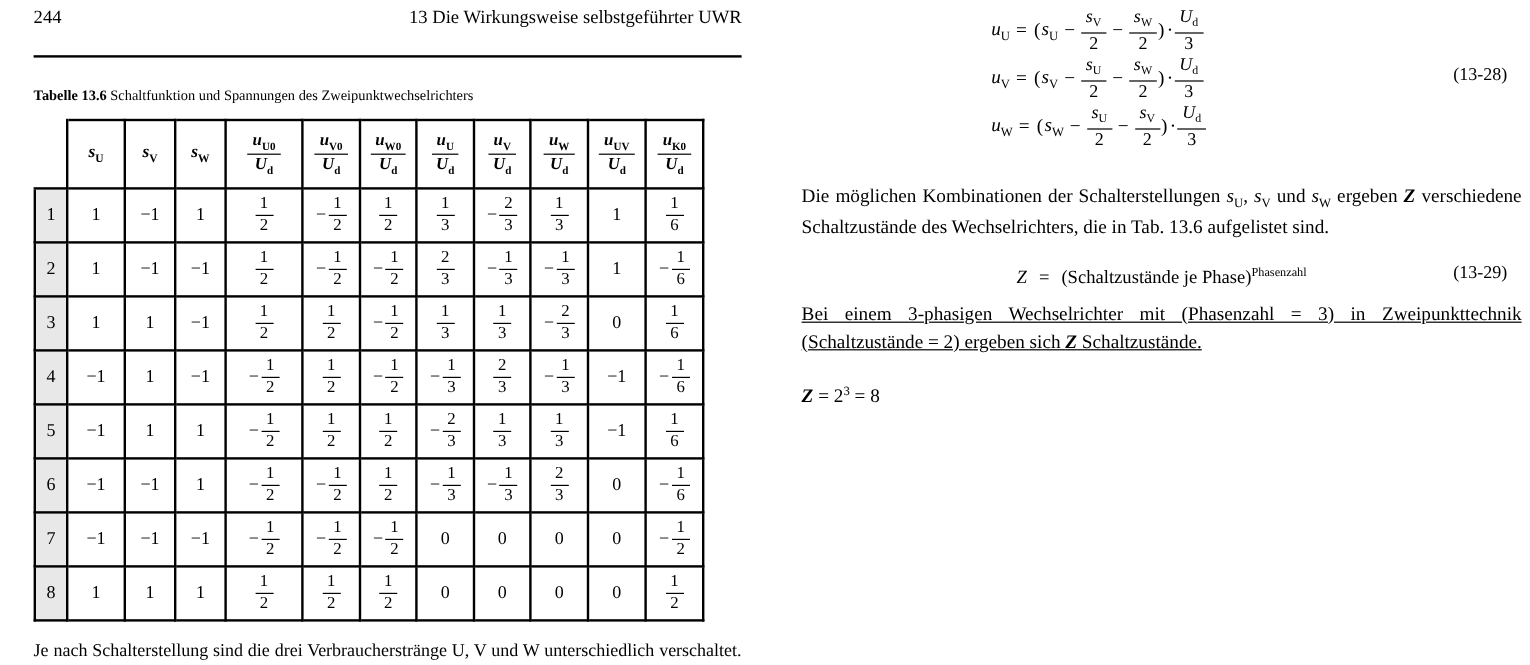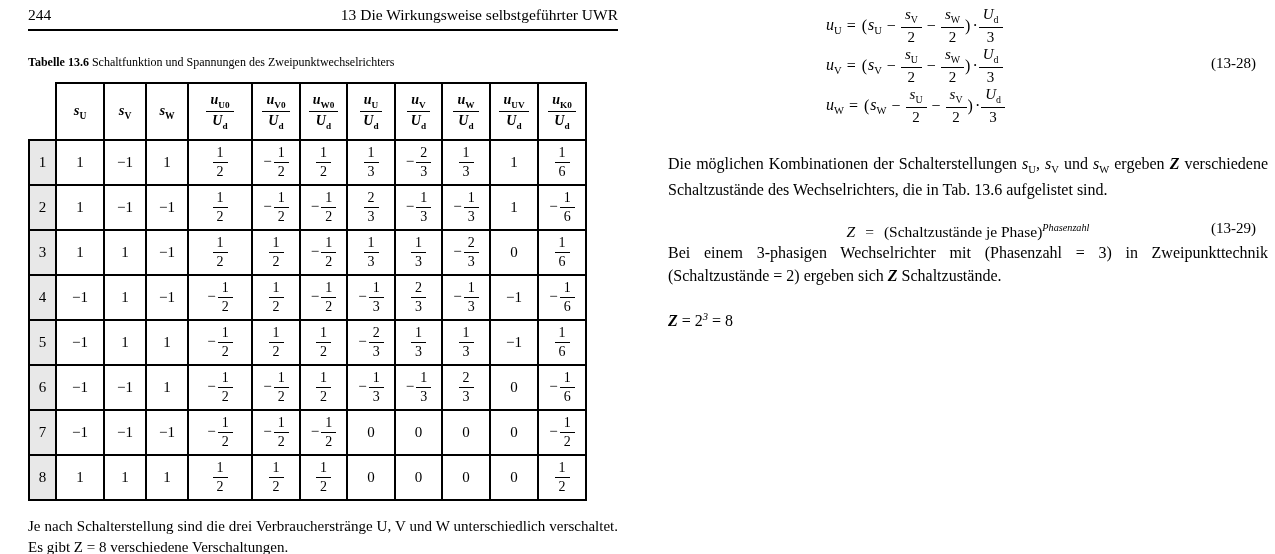--- a/index.html
+++ b/index.html
@@ -3,28 +3,28 @@
 <meta charset="utf-8">
 <style>
   * { margin:0; padding:0; box-sizing:border-box; }
   html,body { background:#ffffff; }
   body {
     width:1275px; height:554px; position:relative; overflow:hidden;
     font-family:"Liberation Serif", serif; color:#000;
   }
   i { font-style:italic; }
   sub { font-size:0.66em; }
-  sup { font-size:0.66em;font-style:italic; }
+  sup { font-size:0.66em; }
   .bi { font-style:italic; font-weight:bold; }
 
   
   .left-col { position:absolute; left:28px; top:6px; width:590px; }
   .page-head {
     display:flex; justify-content:space-between; align-items:baseline;
-    font-size:15.5px; padding-bottom:5px; border-bottom:2px solid #000;
+    font-size:15.5px; padding-bottom:22px; border-bottom:2px solid #000;
   }
   .caption { margin-top:24px; font-size:12px; }
   .caption b { font-weight:bold; }
 
   table { border-collapse:collapse; margin-top:12px; table-layout:fixed; }
   th, td {
     border:2px solid #000; text-align:center; vertical-align:middle;
     font-size:15px; padding:0;
   }
   thead tr { height:57px; }
@@ -48,21 +48,21 @@
   .right-col { position:absolute; left:668px; top:0; width:600px; }
   .eq28 { position:relative; padding-top:6px; }
   .eq-line { display:flex; align-items:center; height:40px; padding-left:158px; font-size:16px; }
   .eq-line .op { margin:0 5px; }
   .eq-line .tight { margin:0 1px; }
   .eq-line .frac { font-size:15px; }
   .eq-num { position:absolute; right:12px; top:50%; transform:translateY(-50%); font-size:15px; }
   .para { margin-top:26px; font-size:16px; line-height:1.45; text-align:justify; }
   .eq29-row { position:relative; margin-top:14px; text-align:center; font-size:15.5px; height:26px; line-height:26px; }
   .eq29-eq { margin:0 10px; }
-  .para2 { margin-top:0; }
+  .para2 { margin-top:10px;text-decoration:underline; }
   .eqz { margin-top:24px; font-size:16px; }
   .eqz span { margin-left:4px; }
 </style>
 </head>
 <body>
 
 <div class="left-col">
   <div class="page-head">
     <span>244</span>
     <span>13 Die Wirkungsweise selbstgeführter UWR</span>

